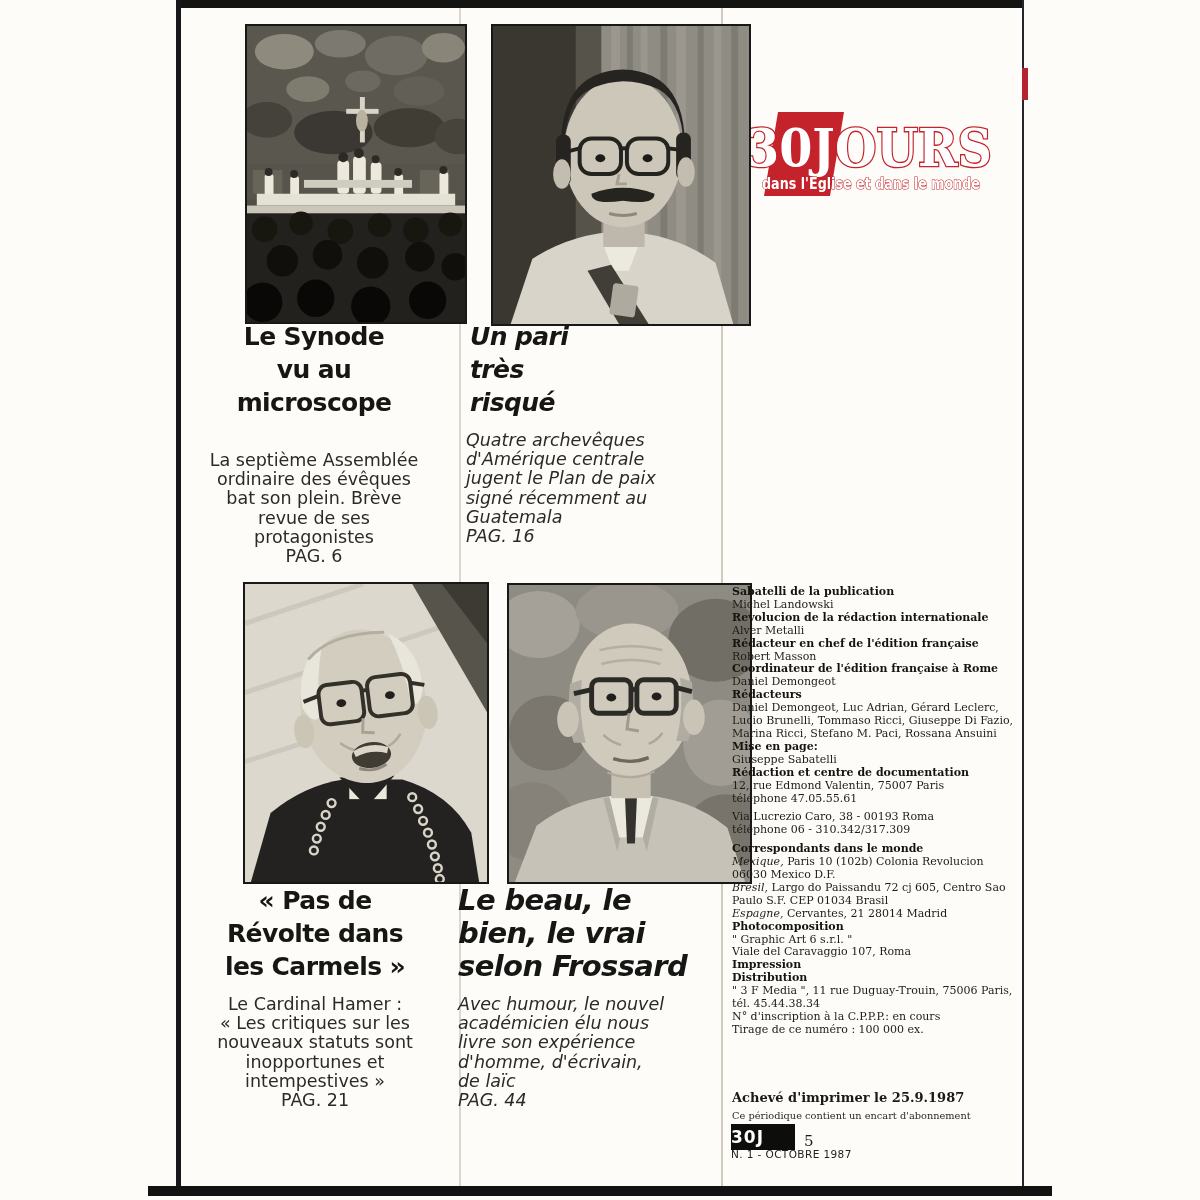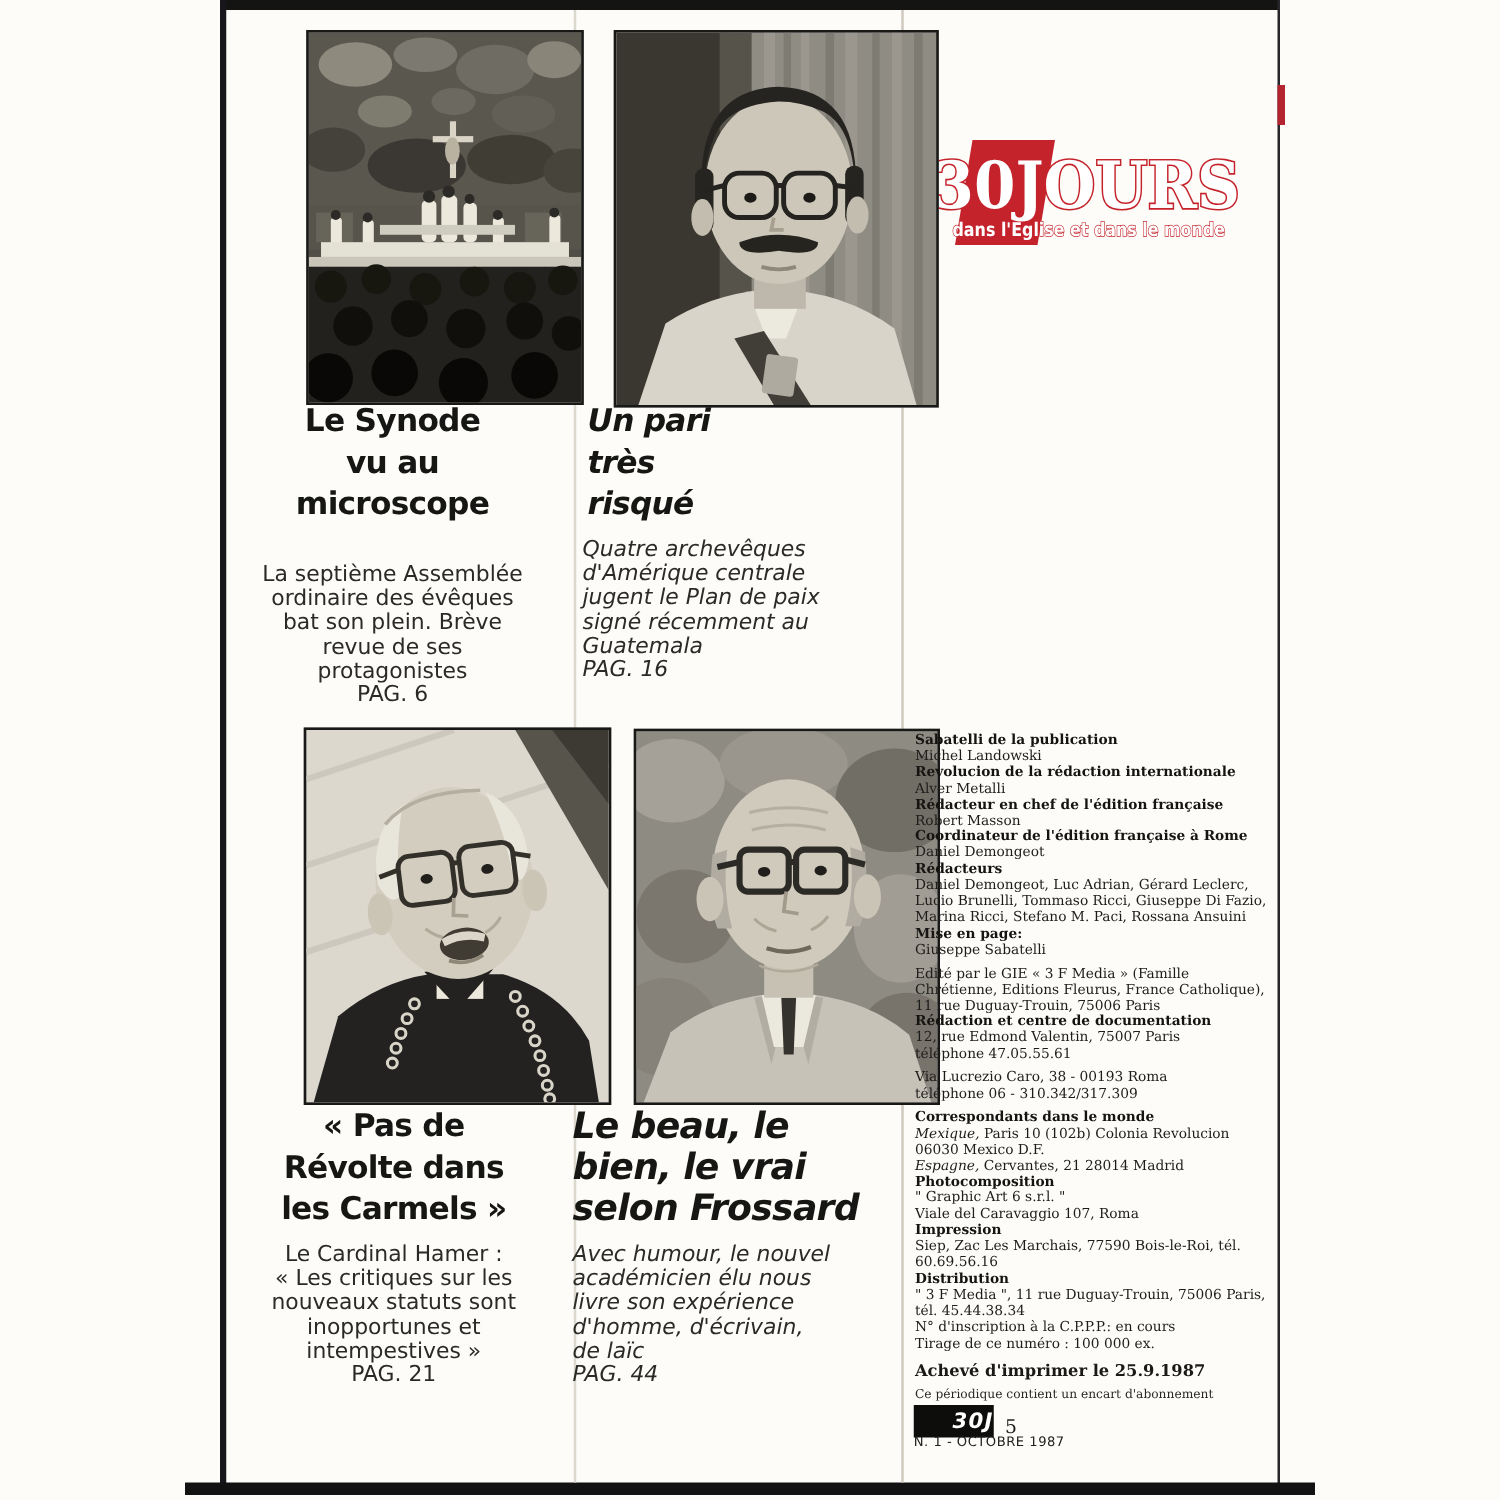--- a/index.html
+++ b/index.html
@@ -61,21 +61,21 @@
   .m-line i{font-style:italic;}
   .m-gap{margin-top:6px;}
 
   
   .printed{left:732px;top:1090px;width:286px;font-family:"DejaVu Serif", serif;
     font-weight:bold;font-size:13px;color:#1a1917;}
   .insert-note{left:732px;top:1110px;width:286px;font-family:"DejaVu Serif", serif;
     font-size:9.8px;color:#2a2926;}
   .badge{left:731px;top:1124px;width:64px;height:26px;background:#0d0d0c;color:#fff;
     font-family:"DejaVu Sans", sans-serif;font-weight:bold;font-size:17px;
-    text-align:right;line-height:26px;letter-spacing:1px;font-style:italic;}
+    text-align:left;line-height:26px;letter-spacing:1px;}
   .page-num{left:804px;top:1132px;font-family:"DejaVu Serif", serif;font-size:15px;color:#1c1b19;}
   .issue{left:731px;top:1148px;font-family:"DejaVu Sans", sans-serif;font-size:10.5px;
     letter-spacing:0.4px;color:#222120;}
 </style>
 </head>
 <body>
 
 <div class="abs rule-top"></div>
 <div class="abs rule-left"></div>
 <div class="abs rule-right"></div>
@@ -323,34 +323,33 @@
     <div class="m-line"><b>Revolucion de la rédaction internationale</b></div>
     <div class="m-line">Alver Metalli</div>
     <div class="m-line"><b>Rédacteur en chef de l'édition française</b></div>
     <div class="m-line">Robert Masson</div>
     <div class="m-line"><b>Coordinateur de l'édition française à Rome</b></div>
     <div class="m-line">Daniel Demongeot</div>
     <div class="m-line"><b>Rédacteurs</b></div>
     <div class="m-line">Daniel Demongeot, Luc Adrian, Gérard Leclerc, Lucio Brunelli, Tommaso Ricci, Giuseppe Di Fazio, Marina Ricci, Stefano M. Paci, Rossana Ansuini</div>
     <div class="m-line"><b>Mise en page:</b></div>
     <div class="m-line">Giuseppe Sabatelli</div>
-    <div class="m-line m-gap">Edité par le GIE « 3 F Media » (Famille Chrétienne, Editions Fleurus, France Catholique), 11 rue Duguay-Trouin, 75006 Paris</div>
     <div class="m-line"><b>Rédaction et centre de documentation</b></div>
     <div class="m-line">12, rue Edmond Valentin, 75007 Paris</div>
     <div class="m-line">téléphone 47.05.55.61</div>
     <div class="m-line m-gap">Via Lucrezio Caro, 38 - 00193 Roma</div>
     <div class="m-line">téléphone 06 - 310.342/317.309</div>
     <div class="m-line m-gap"><b>Correspondants dans le monde</b></div>
     <div class="m-line"><i>Mexique, </i>Paris 10 (102b) Colonia Revolucion 06030 Mexico D.F.</div>
+    <div class="m-line"><i>Brésil, </i>Largo do Paissandu 72 cj 605, Centro Sao Paulo S.F. CEP 01034 Brasil</div>
     <div class="m-line"><i>Espagne, </i>Cervantes, 21 28014 Madrid</div>
     <div class="m-line"><b>Photocomposition</b></div>
     <div class="m-line">" Graphic Art 6 s.r.l. "</div>
     <div class="m-line">Viale del Caravaggio 107, Roma</div>
     <div class="m-line"><b>Impression</b></div>
-    <div class="m-line">Siep, Zac Les Marchais, 77590 Bois-le-Roi, tél. 60.69.56.16</div>
     <div class="m-line"><b>Distribution</b></div>
     <div class="m-line">" 3 F Media ", 11 rue Duguay-Trouin, 75006 Paris, tél. 45.44.38.34</div>
     <div class="m-line">N° d'inscription à la C.P.P.P.: en cours</div>
     <div class="m-line">Tirage de ce numéro : 100 000 ex.</div>
   </aside>
 
 <div class="abs printed">Achevé d'imprimer le 25.9.1987</div>
 <div class="abs insert-note">Ce périodique contient un encart d'abonnement</div>
 <div class="abs badge">30J</div>
 <div class="abs page-num">5</div>

